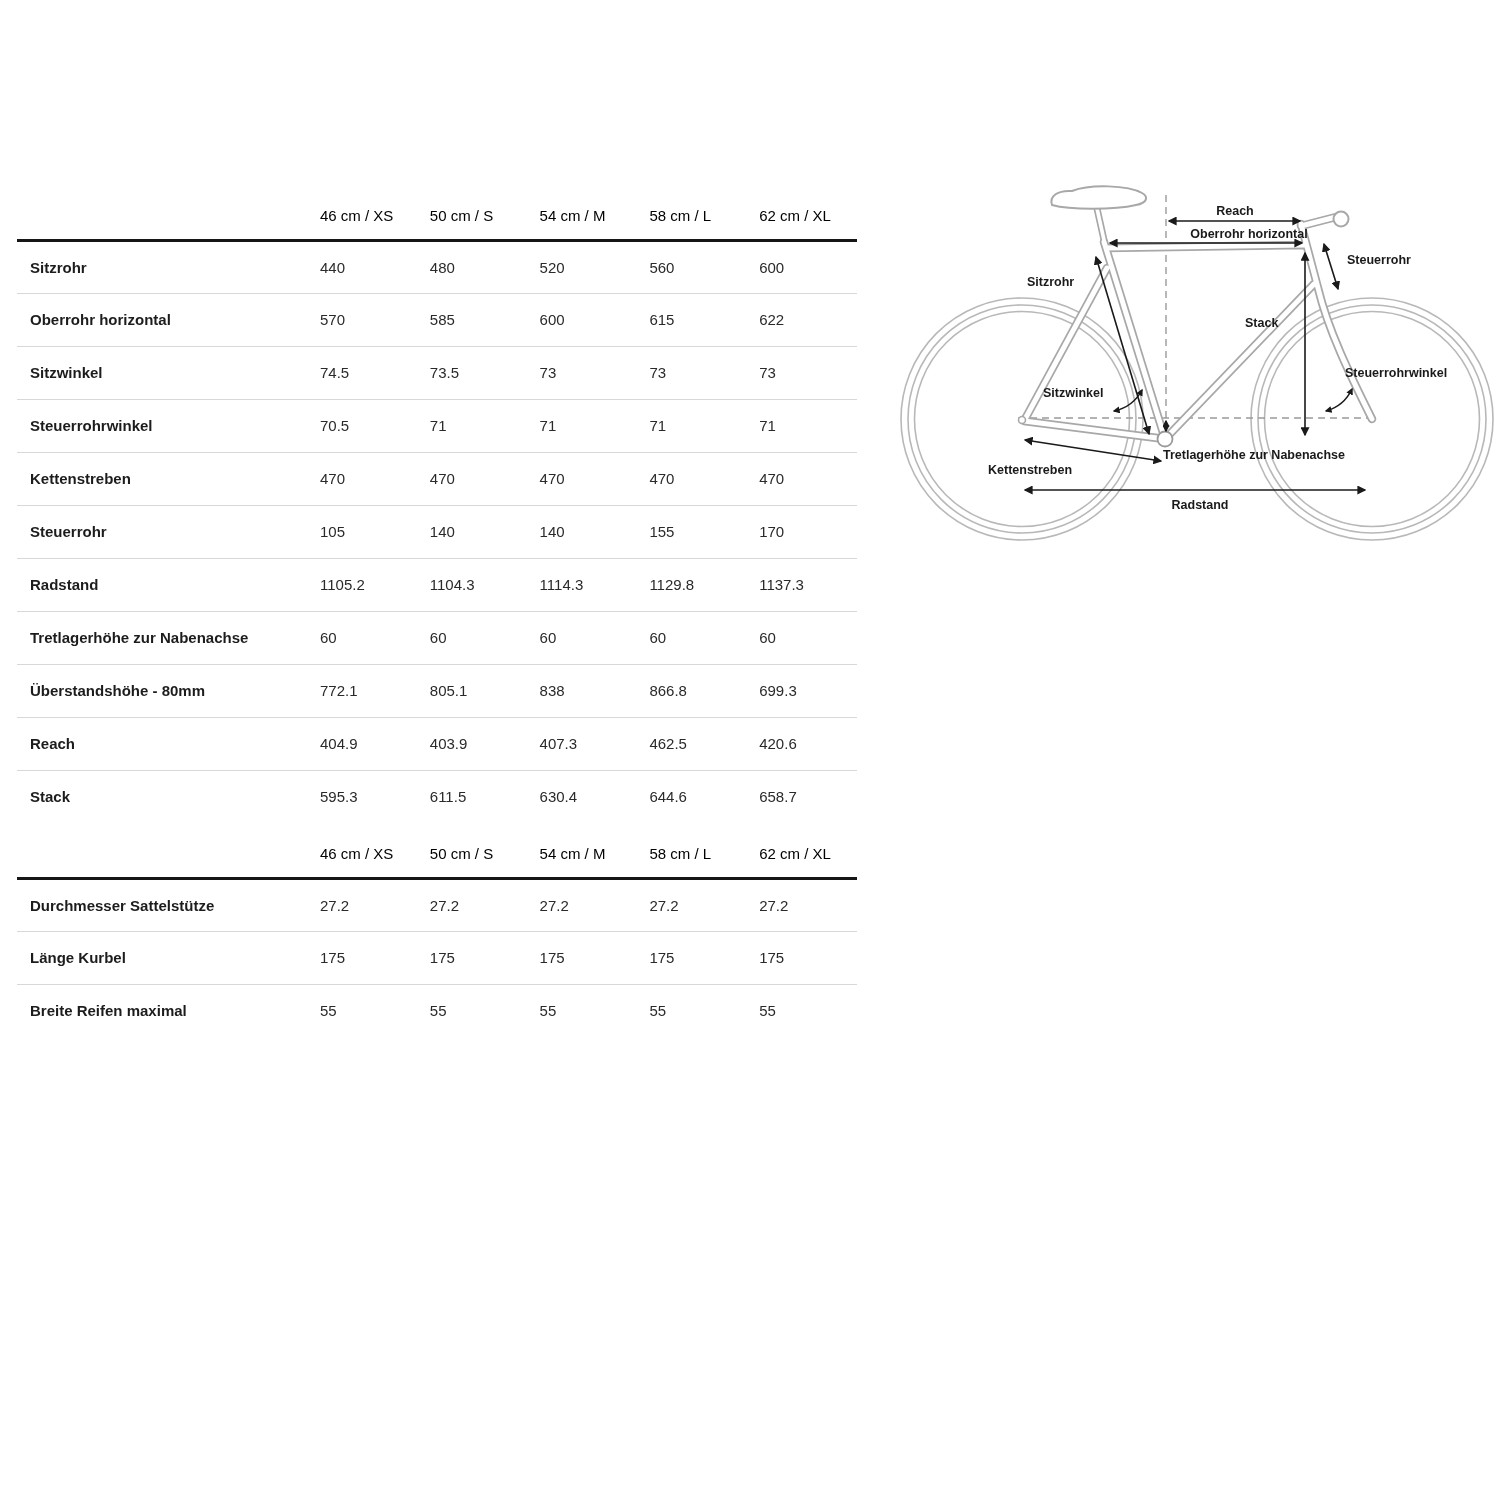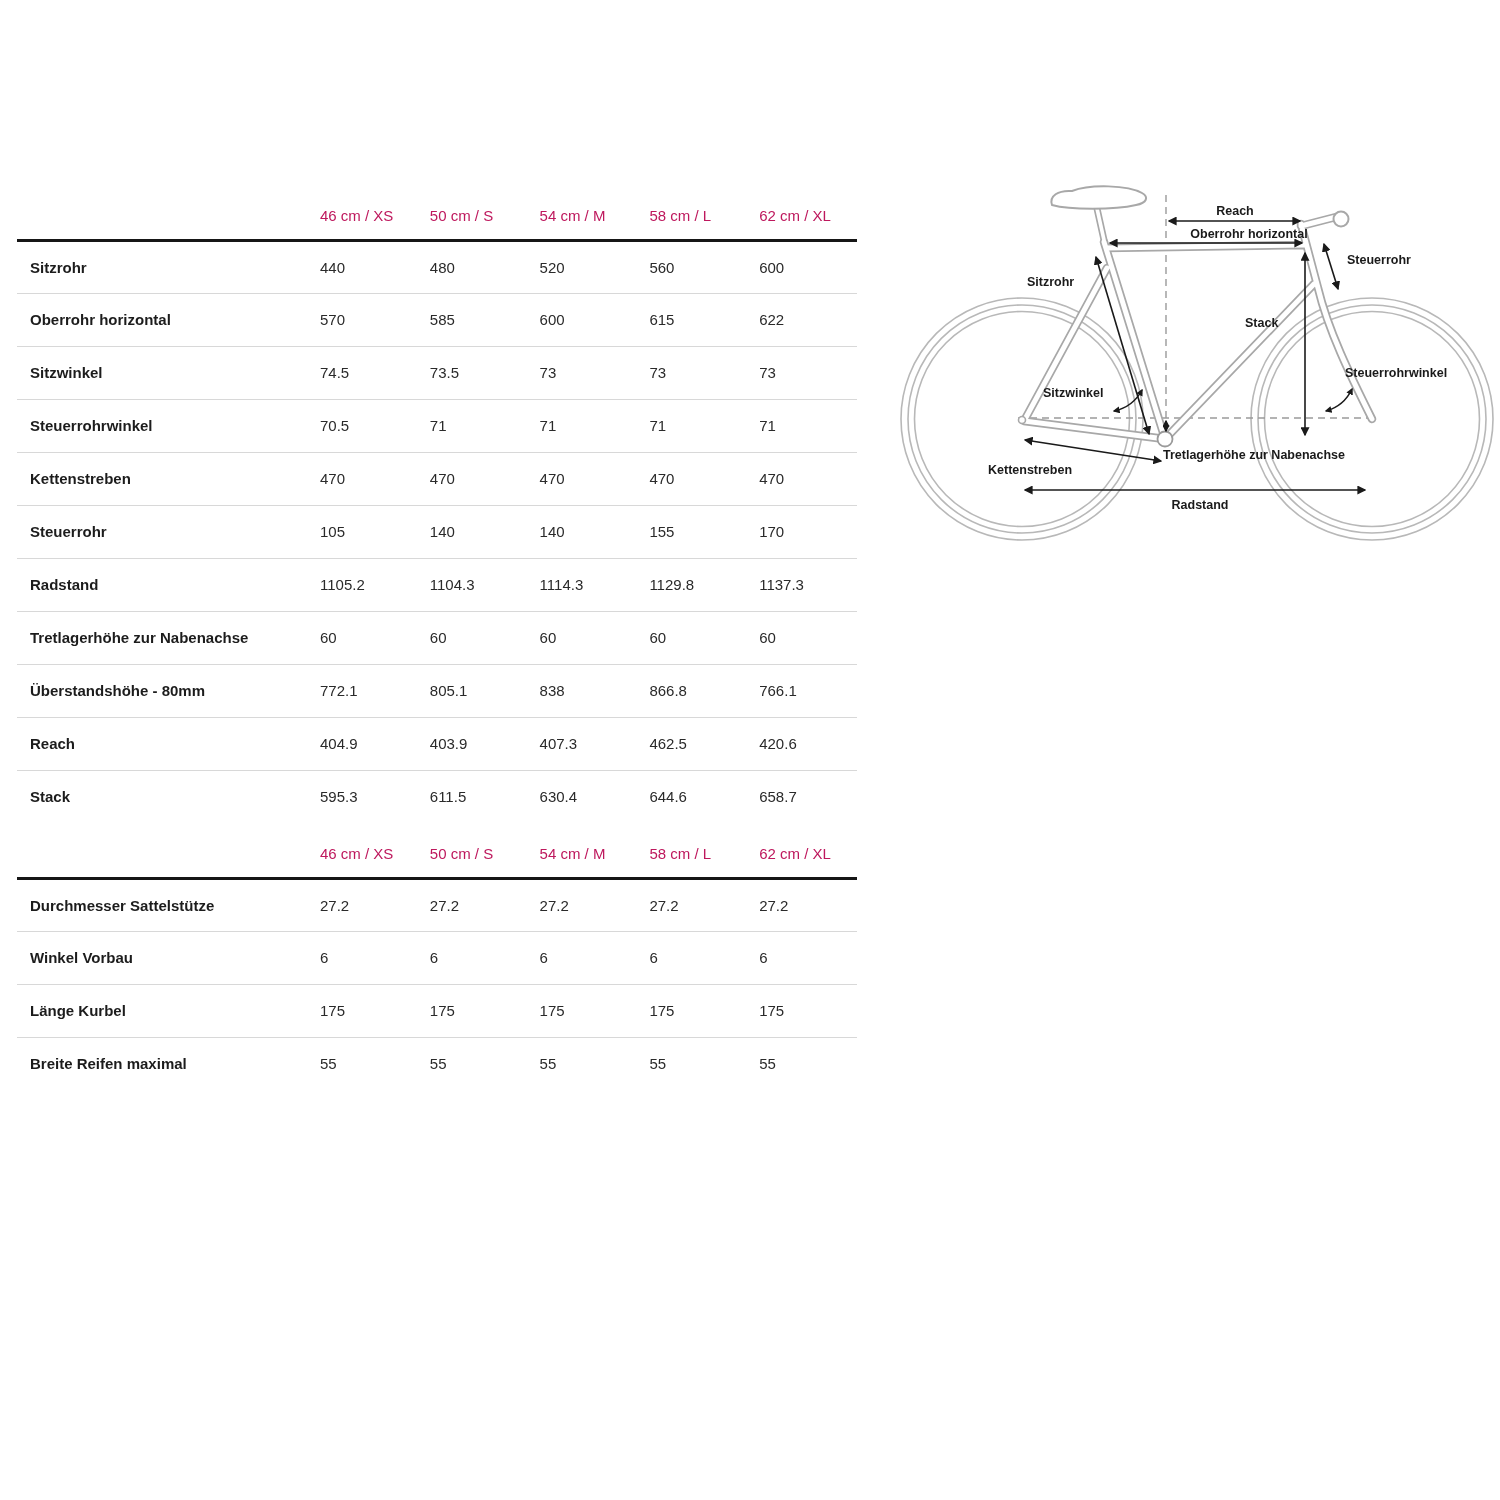--- a/index.html
+++ b/index.html
@@ -1,21 +1,21 @@
 <!DOCTYPE html>
 <html><head>
 <meta charset="utf-8">
 <style>
   html,body{margin:0;padding:0;background:#ffffff;}
   body{width:1500px;height:1500px;position:relative;font-family:"Liberation Sans",sans-serif;color:#222;}
   .tables{position:absolute;left:17px;top:193px;width:840px;}
   table.geo{border-collapse:collapse;width:840px;table-layout:fixed;}
   table.geo + table.geo{margin-top:8px;}
   .geo thead tr{height:47px;border-bottom:3px solid #161616;}
-  .geo thead th{font-weight:400;font-size:15px;color:#be185d;text-align:left;vertical-align:middle;padding:0 0 0 12px;}
+  .geo thead th{font-weight:400;font-size:15px;color:#000000;text-align:left;vertical-align:middle;padding:0 0 0 12px;}
   .geo thead th.corner{width:278px;padding-left:13px;}
   .geo tbody tr{height:53px;border-bottom:1px solid #d8d8d8;}
   .geo tbody tr:last-child{border-bottom:none;}
   .geo tbody th.rowlabel{font-weight:700;font-size:15px;color:#1c1c1c;text-align:left;vertical-align:middle;padding:0 0 0 13px;}
   .geo tbody td{font-weight:400;font-size:15px;color:#2a2a2a;text-align:left;vertical-align:middle;padding:0 0 0 12px;}
   .diagram{position:absolute;left:900px;top:160px;width:600px;height:400px;}
   .diagram text{font-family:"Liberation Sans",sans-serif;font-size:12.5px;font-weight:700;fill:#1a1a1a;}
 </style>
 </head>
 <body>
@@ -96,21 +96,21 @@
           <td>60</td>
           <td>60</td>
           <td>60</td>
         </tr>
         <tr>
           <th class="rowlabel">Überstandshöhe - 80mm</th>
           <td>772.1</td>
           <td>805.1</td>
           <td>838</td>
           <td>866.8</td>
-          <td>766.1</td>
+          <td>699.3</td>
         </tr>
         <tr>
           <th class="rowlabel">Reach</th>
           <td>404.9</td>
           <td>403.9</td>
           <td>407.3</td>
           <td>462.5</td>
           <td>420.6</td>
         </tr>
         <tr>
@@ -135,28 +135,20 @@
         </tr>
       </thead>
       <tbody>
         <tr>
           <th class="rowlabel">Durchmesser Sattelstütze</th>
           <td>27.2</td>
           <td>27.2</td>
           <td>27.2</td>
           <td>27.2</td>
           <td>27.2</td>
-        </tr>
-        <tr>
-          <th class="rowlabel">Winkel Vorbau</th>
-          <td>6</td>
-          <td>6</td>
-          <td>6</td>
-          <td>6</td>
-          <td>6</td>
         </tr>
         <tr>
           <th class="rowlabel">Länge Kurbel</th>
           <td>175</td>
           <td>175</td>
           <td>175</td>
           <td>175</td>
           <td>175</td>
         </tr>
         <tr>

